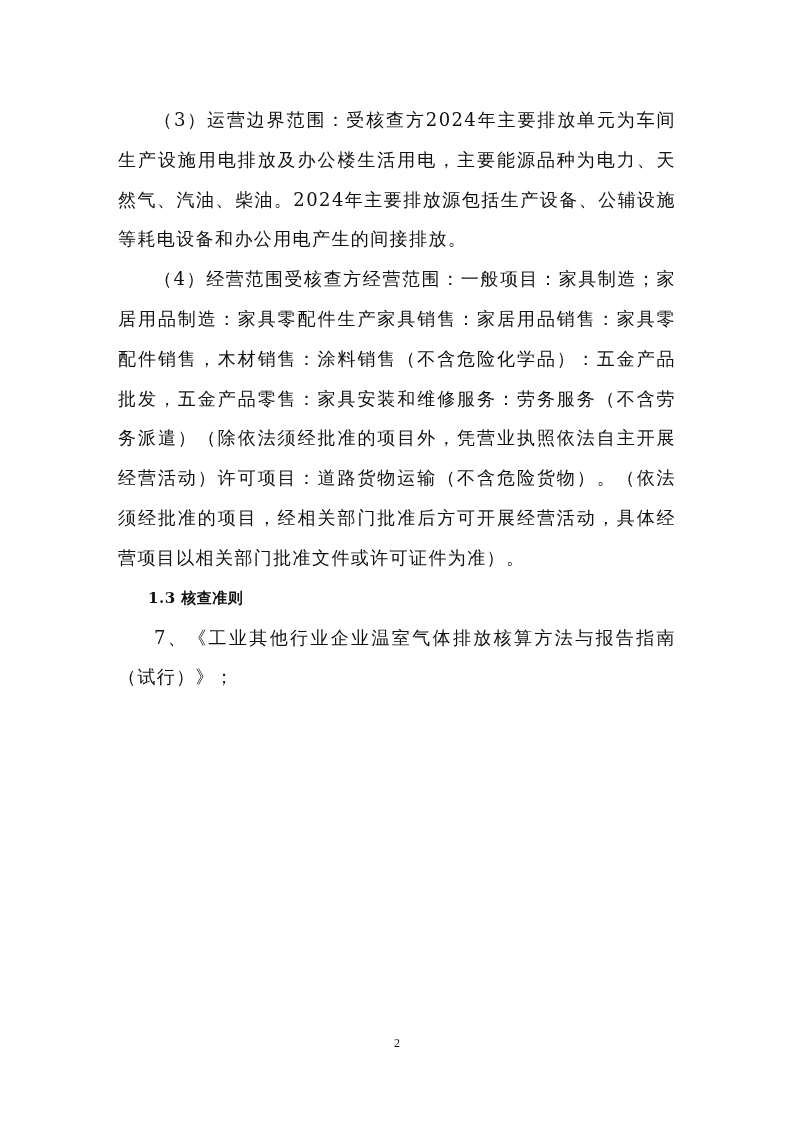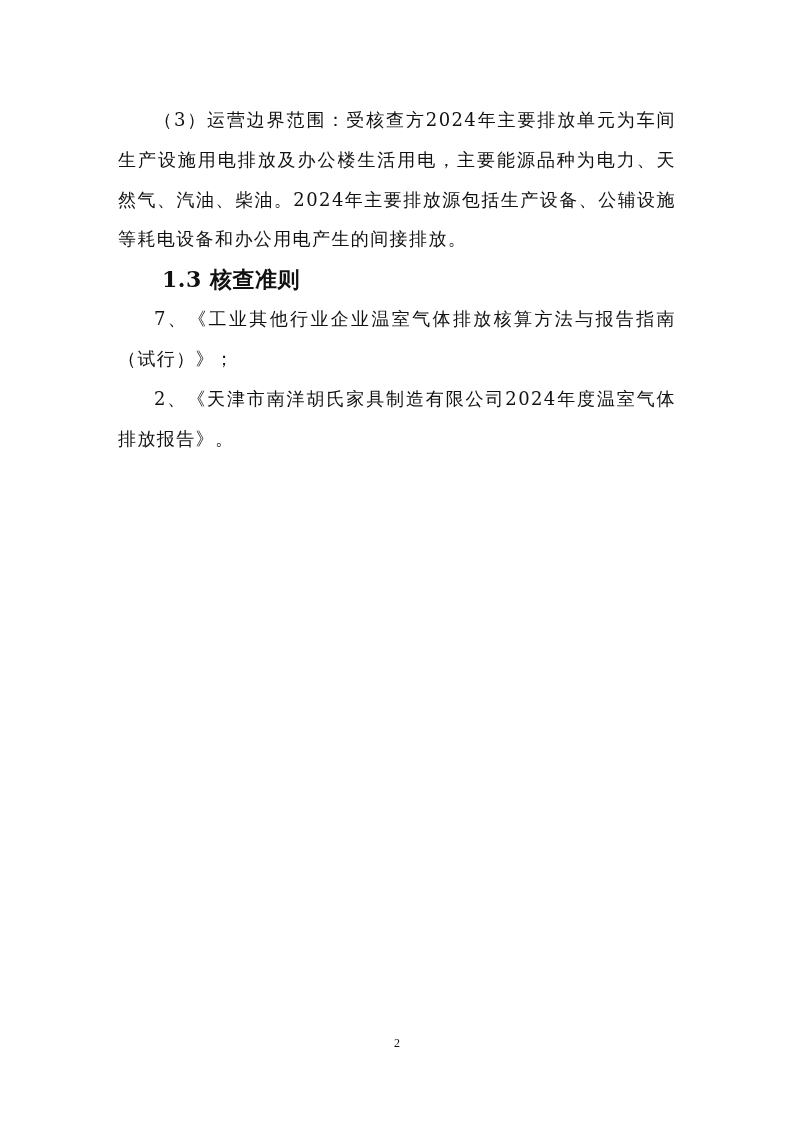--- a/index.html
+++ b/index.html
@@ -7,32 +7,32 @@
     .page {
       position: absolute; left: 0; top: 0; width: 636px; height: 1123px; background: #ffffff;
       font-family: "DejaVu Serif", "Liberation Serif", serif; color: #111111;
     }
     .content { position: absolute; left: 118px; top: 100px; width: 558px; }
     .para {
       font-size: 18px; line-height: 39.8px; margin: 0; text-align: justify;
       text-indent: 2em; letter-spacing: 1.4px; word-break: break-all;
     }
     .heading {
-      font-size: 22px; line-height: 40px; margin: 0; text-indent: 2em;
+      font-size: 15px; line-height: 40px; margin: 0; text-indent: 2em;
       font-weight: bold; letter-spacing: 0.5px;
     }
     .page-number {
       position: absolute; top: 1036px; left: 0; width: 794px; text-align: center;
       font-size: 12px; font-family: "Liberation Serif", serif; color: #111111;
     }
   </style>
 </head>
 <body>
 
 <div class="page">
   <div class="content">
     <p class="para">（3）运营边界范围：受核查方2024年主要排放单元为车间生产设施用电排放及办公楼生活用电，主要能源品种为电力、天然气、汽油、柴油。2024年主要排放源包括生产设备、公辅设施等耗电设备和办公用电产生的间接排放。</p>
+    <p class="para">（4）经营范围受核查方经营范围：一般项目：家具制造；家居用品制造：家具零配件生产家具销售：家居用品销售：家具零配件销售，木材销售：涂料销售（不含危险化学品）：五金产品批发，五金产品零售：家具安装和维修服务：劳务服务（不含劳务派遣）（除依法须经批准的项目外，凭营业执照依法自主开展经营活动）许可项目：道路货物运输（不含危险货物）。（依法须经批准的项目，经相关部门批准后方可开展经营活动，具体经营项目以相关部门批准文件或许可证件为准）。</p>
     <p class="heading">1.3 核查准则</p>
     <p class="para">7、《工业其他行业企业温室气体排放核算方法与报告指南（试行）》；</p>
-    <p class="para">2、《天津市南洋胡氏家具制造有限公司2024年度温室气体排放报告》。</p>
   </div>
   <div class="page-number">2</div>
 </div>
 
 </body></html>

